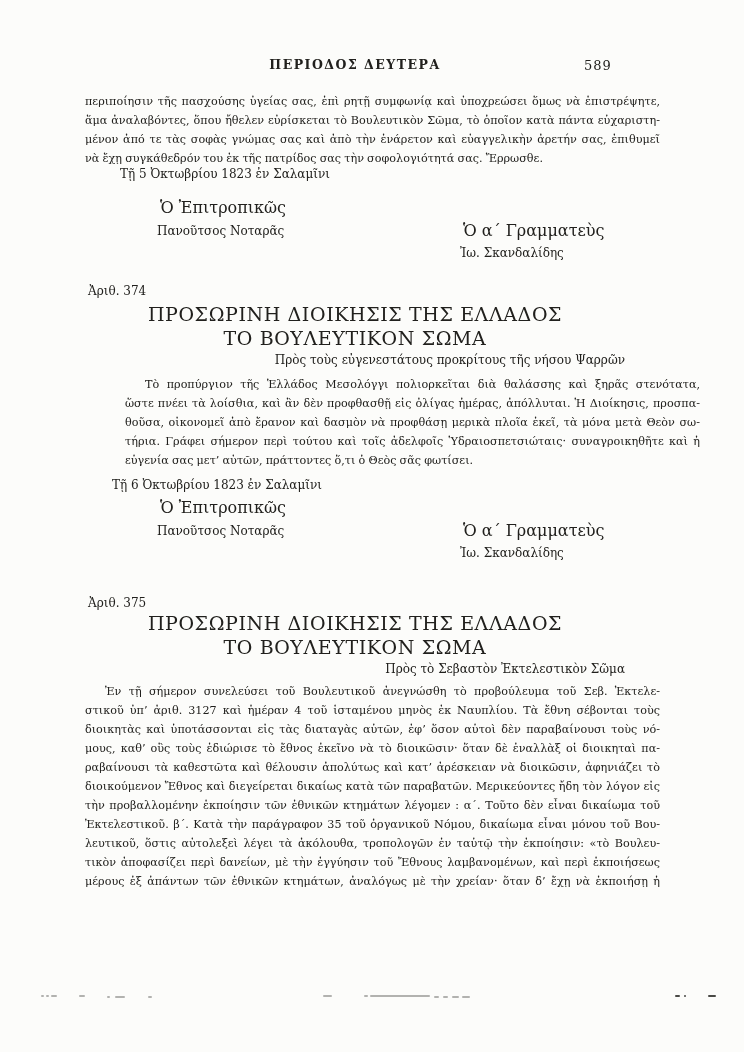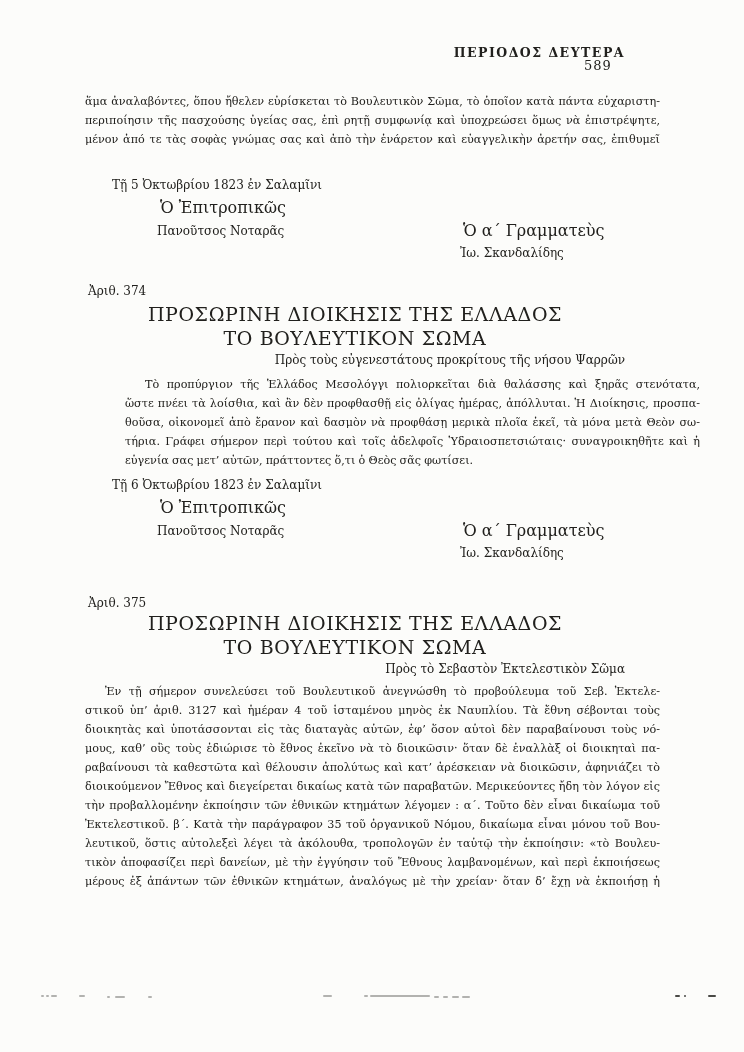--- a/index.html
+++ b/index.html
@@ -6,22 +6,22 @@
   .page{
     position:relative;
     width:744px;height:1052px;
     margin:0 auto;
     background:#fcfcfa;
     font-family:"DejaVu Serif","DejaVu Sans",serif;
     color:#21201d;
     overflow:hidden;
   }
   .running-title{
-    position:absolute;top:45px;left:85px;width:540px;
-    text-align:right;font-size:12.5px;font-weight:bold;letter-spacing:1.5px;
+    position:absolute;top:57px;left:85px;width:540px;
+    text-align:center;font-size:12.5px;font-weight:bold;letter-spacing:1.5px;
   }
   .page-number{
     position:absolute;top:58px;left:584px;font-size:13px;letter-spacing:1px;
   }
   .body-block{
     position:absolute;left:85px;width:575px;
     font-size:11.2px;
   }
   .tline{
     height:19px;line-height:19px;
@@ -47,25 +47,26 @@
 </head>
 <body>
 
 <div class="page">
 
   <div class="running-title">ΠΕΡΙΟΔΟΣ ΔΕΥΤΕΡΑ</div>
   <div class="page-number">589</div>
 
   <section>
     <div class="body-block" style="top:92px;">
+        <div class="tline">περιποίησιν τῆς πασχούσης ὑγείας σας, ἐπὶ ρητῇ συμφωνίᾳ καὶ ὑποχρεώσει ὅμως νὰ ἐπιστρέψητε,</div>
         <div class="tline">ἅμα ἀναλαβόντες, ὅπου ἤθελεν εὑρίσκεται τὸ Βουλευτικὸν Σῶμα, τὸ ὁποῖον κατὰ πάντα εὐχαριστη-</div>
-        <div class="tline">περιποίησιν τῆς πασχούσης ὑγείας σας, ἐπὶ ρητῇ συμφωνίᾳ καὶ ὑποχρεώσει ὅμως νὰ ἐπιστρέψητε,</div>
         <div class="tline">μένον ἀπό τε τὰς σοφὰς γνώμας σας καὶ ἀπὸ τὴν ἐνάρετον καὶ εὐαγγελικὴν ἀρετήν σας, ἐπιθυμεῖ</div>
+        <div class="tline plain">νὰ ἔχῃ συγκάθεδρόν του ἐκ τῆς πατρίδος σας τὴν σοφολογιότητά σας. Ἔρρωσθε.</div>
       </div>
-    <div class="date-line" style="top:177px;">Τῇ 5 Ὀκτωβρίου 1823 ἐν Σαλαμῖνι</div>
+    <div class="date-line" style="top:166px;margin-left:8px;">Τῇ 5 Ὀκτωβρίου 1823 ἐν Σαλαμῖνι</div>
     <div class="sig-role" style="top:200px;left:160px;">Ὁ Ἐπιτροπικῶς</div>
     <div class="sig-name" style="top:223px;left:157px;">Πανοῦτσος Νοταρᾶς</div>
     <div class="sig-role" style="top:223px;left:463px;">Ὁ α΄ Γραμματεὺς</div>
     <div class="sig-name" style="top:245px;left:460px;">Ἰω. Σκανδαλίδης</div>
   </section>
 
   <section>
     <div class="doc-number" style="top:284px;text-align:right;">Ἀριθ. 374</div>
     <div class="heading" style="top:303px;">ΠΡΟΣΩΡΙΝΗ ΔΙΟΙΚΗΣΙΣ ΤΗΣ ΕΛΛΑΔΟΣ</div>
     <div class="heading" style="top:327px;">ΤΟ ΒΟΥΛΕΥΤΙΚΟΝ ΣΩΜΑ</div>

